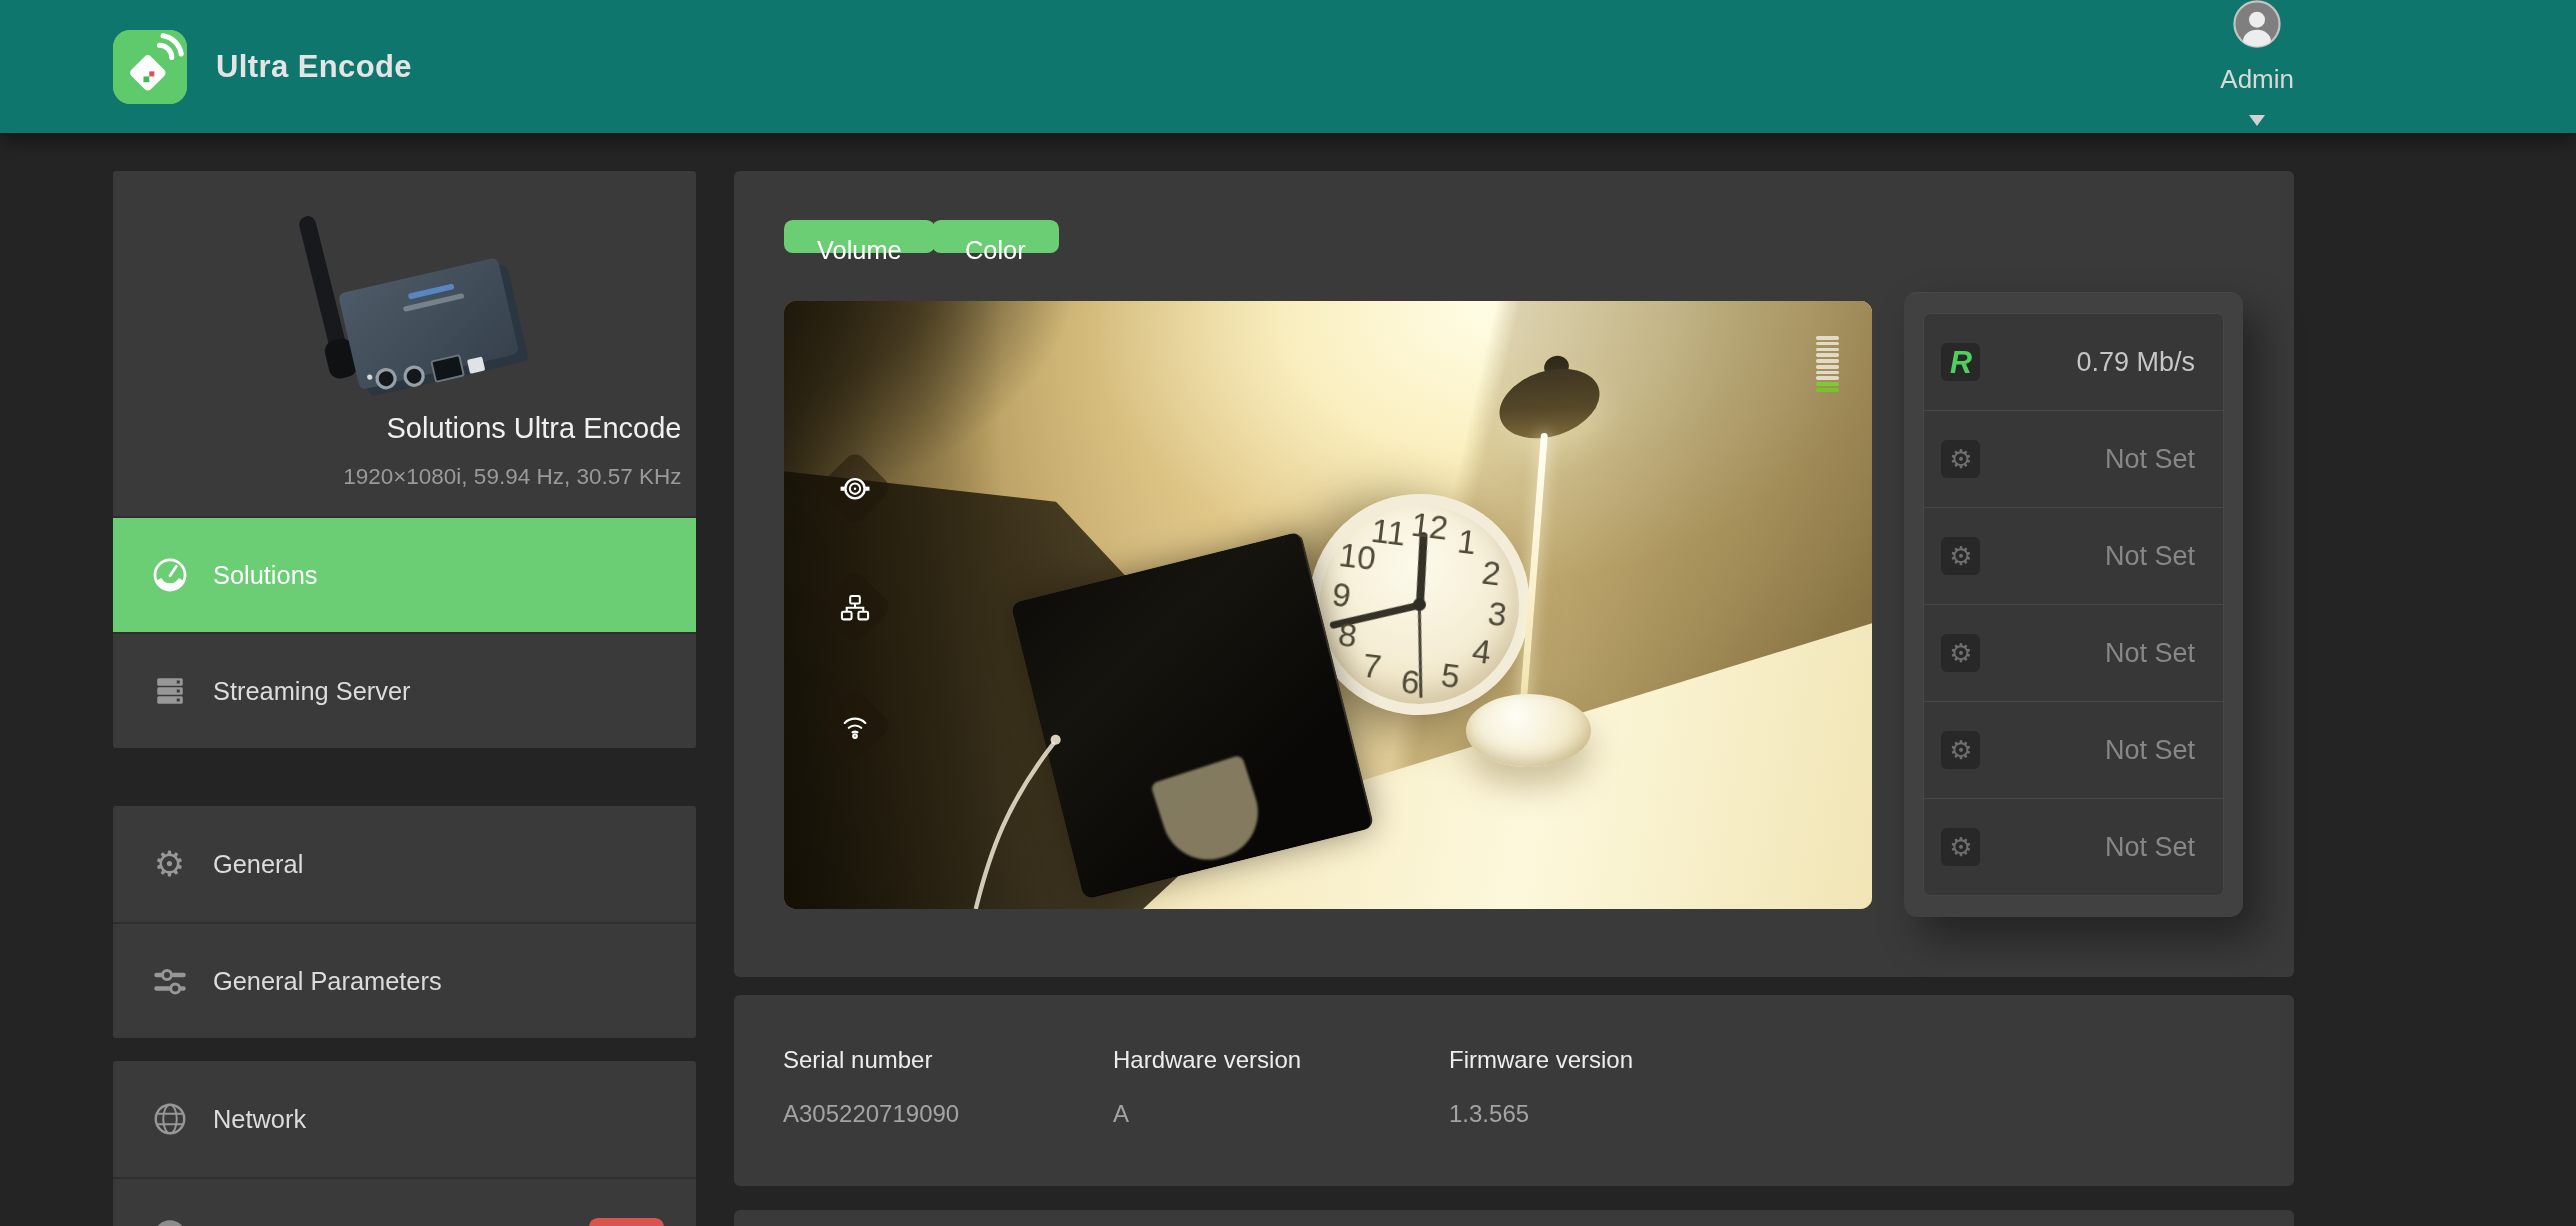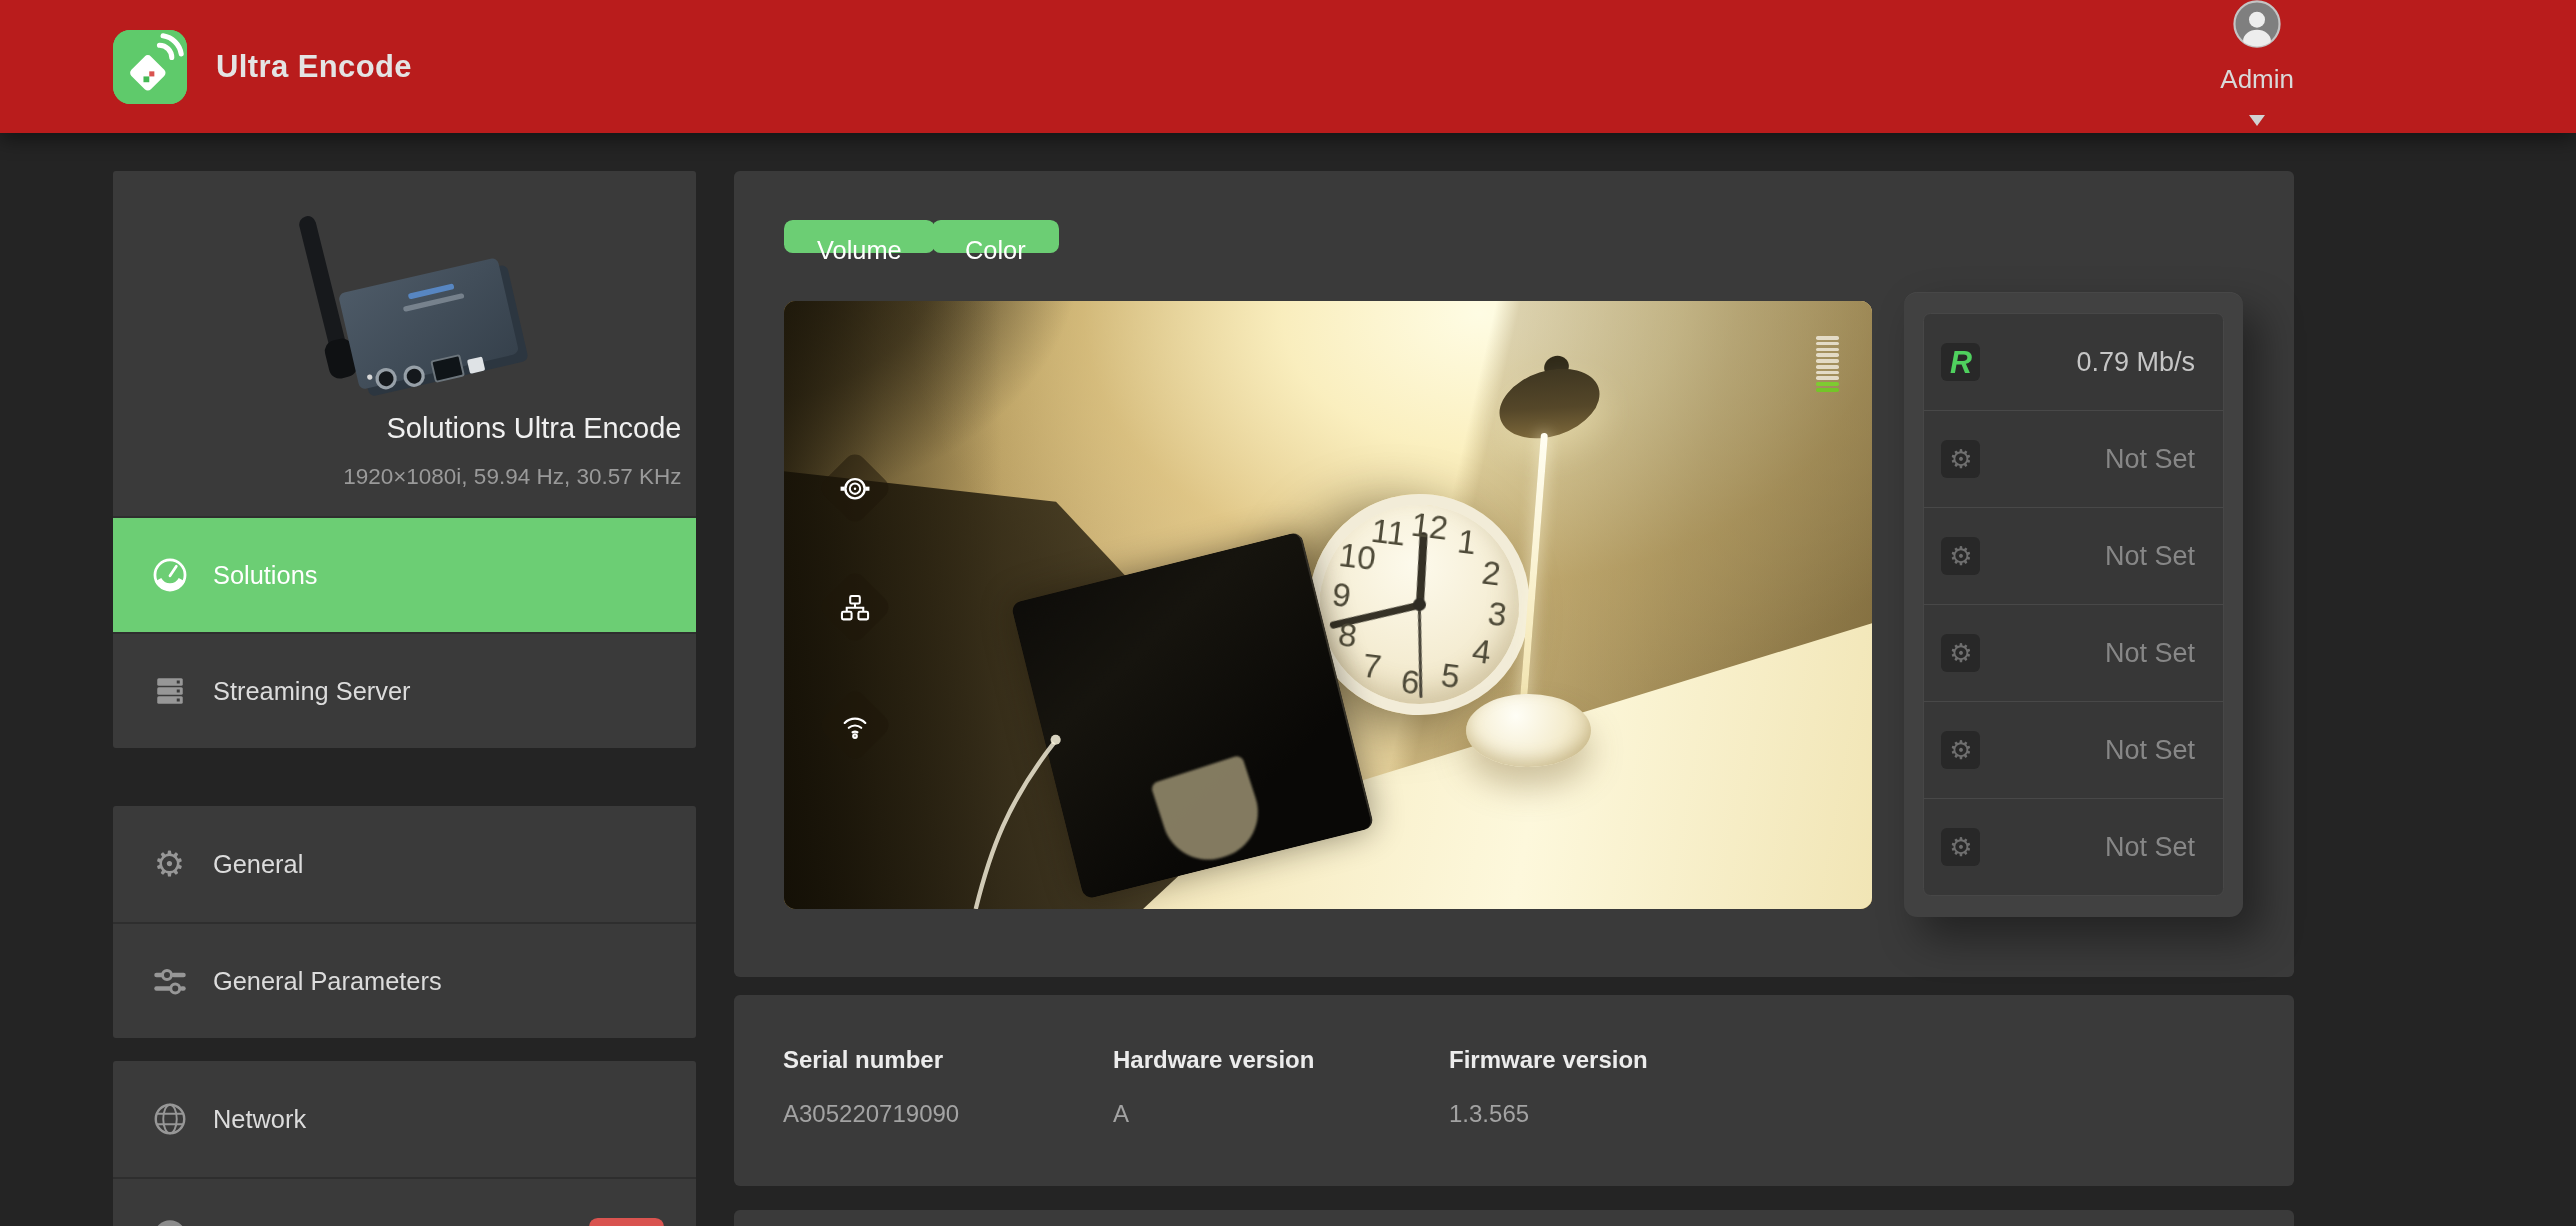--- a/index.html
+++ b/index.html
@@ -5,21 +5,21 @@
   * { margin:0; padding:0; box-sizing:border-box; }
   html,body { background:#1d1d1d; }
   .page {
     position:relative; width:2576px; height:1227px; overflow:hidden;
     background:#242424; font-family:"Liberation Sans", sans-serif; color:#ddd;
   }
 
   
   .topbar {
     position:absolute; left:0; top:0; width:100%; height:133px;
-    background:#b91c1c; display:flex; align-items:center; padding-left:113px;
+    background:#0f766e; display:flex; align-items:center; padding-left:113px;
     box-shadow:0 7.3px 19px rgba(0,0,0,.45); z-index:20;
   }
   .logo { width:74px; height:74px; border-radius:17.4px; background:#5fca6b; margin-right:29px; flex:0 0 auto; }
   .app-title { font-size:31px; font-weight:700; color:#e4e4e4; letter-spacing:0.4px; }
   .user { position:absolute; right:282px; top:0; height:133px; display:flex; align-items:center; gap:16px; cursor:pointer;flex-direction:column; }
   .user-name { font-size:26px; color:#d9d9d9; }
   .caret { width:0; height:0; border-left:8.7px solid transparent; border-right:8.7px solid transparent; border-top:11px solid #d2d2d2; margin-top:4.4px; }
 
   
   .side-card { position:absolute; left:113px; width:583px; background:#3a3a3a; border-radius:2.9px; overflow:hidden; }
@@ -128,21 +128,21 @@
   .out-icon { width:39px; height:38px; border-radius:5.8px; background:#282828;
       display:flex; align-items:center; justify-content:center; flex:0 0 auto; }
   .out-icon .gear-glyph { font-size:26px; color:#6f6f6f; }
   .r-glyph { font-size:30.5px; font-weight:700; font-style:italic; color:#4fd05e; font-family:"Liberation Sans",sans-serif; }
   .out-val { margin-left:auto; font-size:27px; color:#c6c6c6; }
   .out-row.empty .out-val { color:#878787; }
 
   
   .info-col { display:flex; flex-direction:column; gap:26px; }
   #info-col1 { width:330px; } #info-col2 { width:336px; }
-  .info-label { font-size:24px; font-weight:700; color:#ececec; }
+  .info-label { font-size:24px; font-weight:400; color:#ececec; }
   .info-value { font-size:24px; color:#a3a3a3; }
 
   svg { display:block; }
 </style>
 </head>
 <body>
 
 <div class="page">
 
   <header class="topbar">

